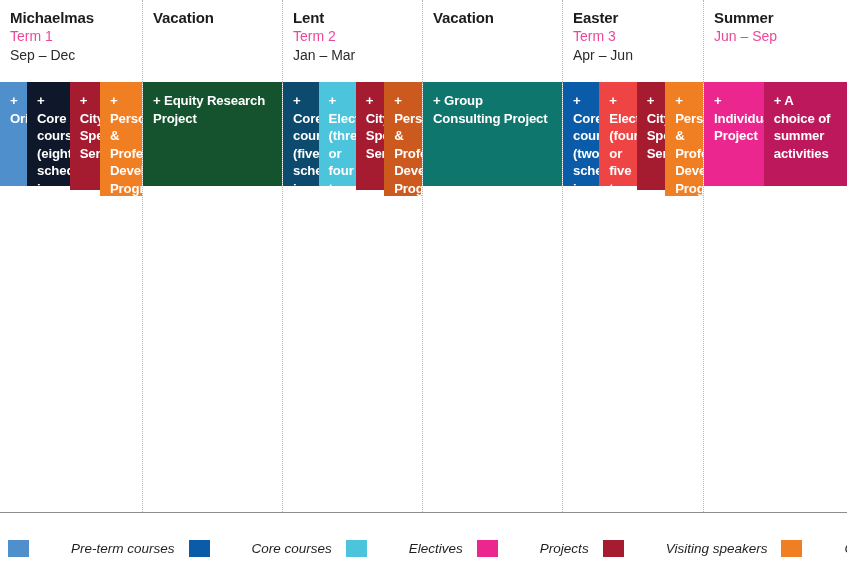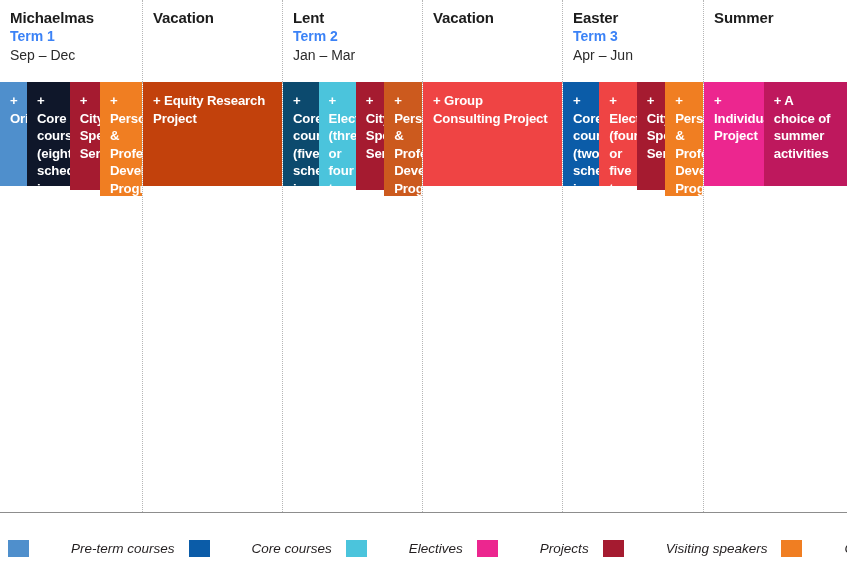--- a/index.html
+++ b/index.html
@@ -40,23 +40,22 @@
   }
   .term-name {
     font-size: 15px;
     font-weight: bold;
     color: #1c1c1c;
     line-height: 19px;
     letter-spacing: -0.1px;
   }
   .term-number {
     font-size: 14px;
-    color: #3b82f6;
+    color: #ec4899;
     line-height: 19px;
-    font-weight: bold;
   }
   .term-months {
     font-size: 14px;
     color: #2b2b2b;
     line-height: 19px;
   }
 
   
   .grid-body {
     position: absolute;
@@ -168,41 +167,42 @@
         <div class="term-number"></div>
         <div class="term-months"></div>
       </div>
       <div class="header-cell" style="width: 141px;">
         <div class="term-name">Easter</div>
         <div class="term-number">Term 3</div>
         <div class="term-months">Apr – Jun</div>
       </div>
       <div class="header-cell" style="width: 143px;">
         <div class="term-name">Summer</div>
+        <div class="term-number">Jun – Sep</div>
         <div class="term-months"></div>
       </div>
     </div>
 
   <div class="grid-body" id="grid-body">
       <div class="column" style="width: 143px;">
         <div class="cell row-h1 filled" style="background: rgb(79, 143, 204);">
           <span class="cell-text">+ Orientation</span>
         </div>
         <div class="cell row-h2 filled" style="background: #0f172a;">
           <span class="cell-text">+ Core courses (eight scheduled in Michaelmas Term)</span>
         </div>
         <div class="cell row-h3 filled" style="background: rgb(165, 27, 48);">
           <span class="cell-text">+ City Speaker Series</span>
         </div>
         <div class="cell row-h4 filled" style="background: rgb(240, 126, 34);">
           <span class="cell-text">+ Personal &amp; Professional Development Programme</span>
         </div>
       </div>
       <div class="column" style="width: 140px;">
-        <div class="cell row-h1 filled" style="background: #c2410c;">
+        <div class="cell row-h1 filled" style="background: #14532d;">
           <span class="cell-text">+ Equity Research Project</span>
         </div>
         <div class="cell row-h2 empty"></div>
         <div class="cell row-h3 empty"></div>
         <div class="cell row-h4 empty"></div>
       </div>
       <div class="column" style="width: 140px;">
         <div class="cell row-h1 filled" style="background: #0c4a6e;">
           <span class="cell-text">+ Core courses (five scheduled in Lent Term)</span>
         </div>
@@ -210,21 +210,21 @@
           <span class="cell-text">+ Electives (three or four to be taken in Lent Term)</span>
         </div>
         <div class="cell row-h3 filled" style="background: rgb(165, 27, 48);">
           <span class="cell-text">+ City Speaker Series</span>
         </div>
         <div class="cell row-h4 filled" style="background: rgb(204, 90, 30);">
           <span class="cell-text">+ Personal &amp; Professional Development Programme</span>
         </div>
       </div>
       <div class="column" style="width: 140px;">
-        <div class="cell row-h1 filled" style="background: #ef4444;">
+        <div class="cell row-h1 filled" style="background: #0f766e;">
           <span class="cell-text">+ Group Consulting Project</span>
         </div>
         <div class="cell row-h2 empty"></div>
         <div class="cell row-h3 empty"></div>
         <div class="cell row-h4 empty"></div>
       </div>
       <div class="column" style="width: 141px;">
         <div class="cell row-h1 filled" style="background: rgb(11, 92, 168);">
           <span class="cell-text">+ Core courses (two scheduled in Easter Term)</span>
         </div>

